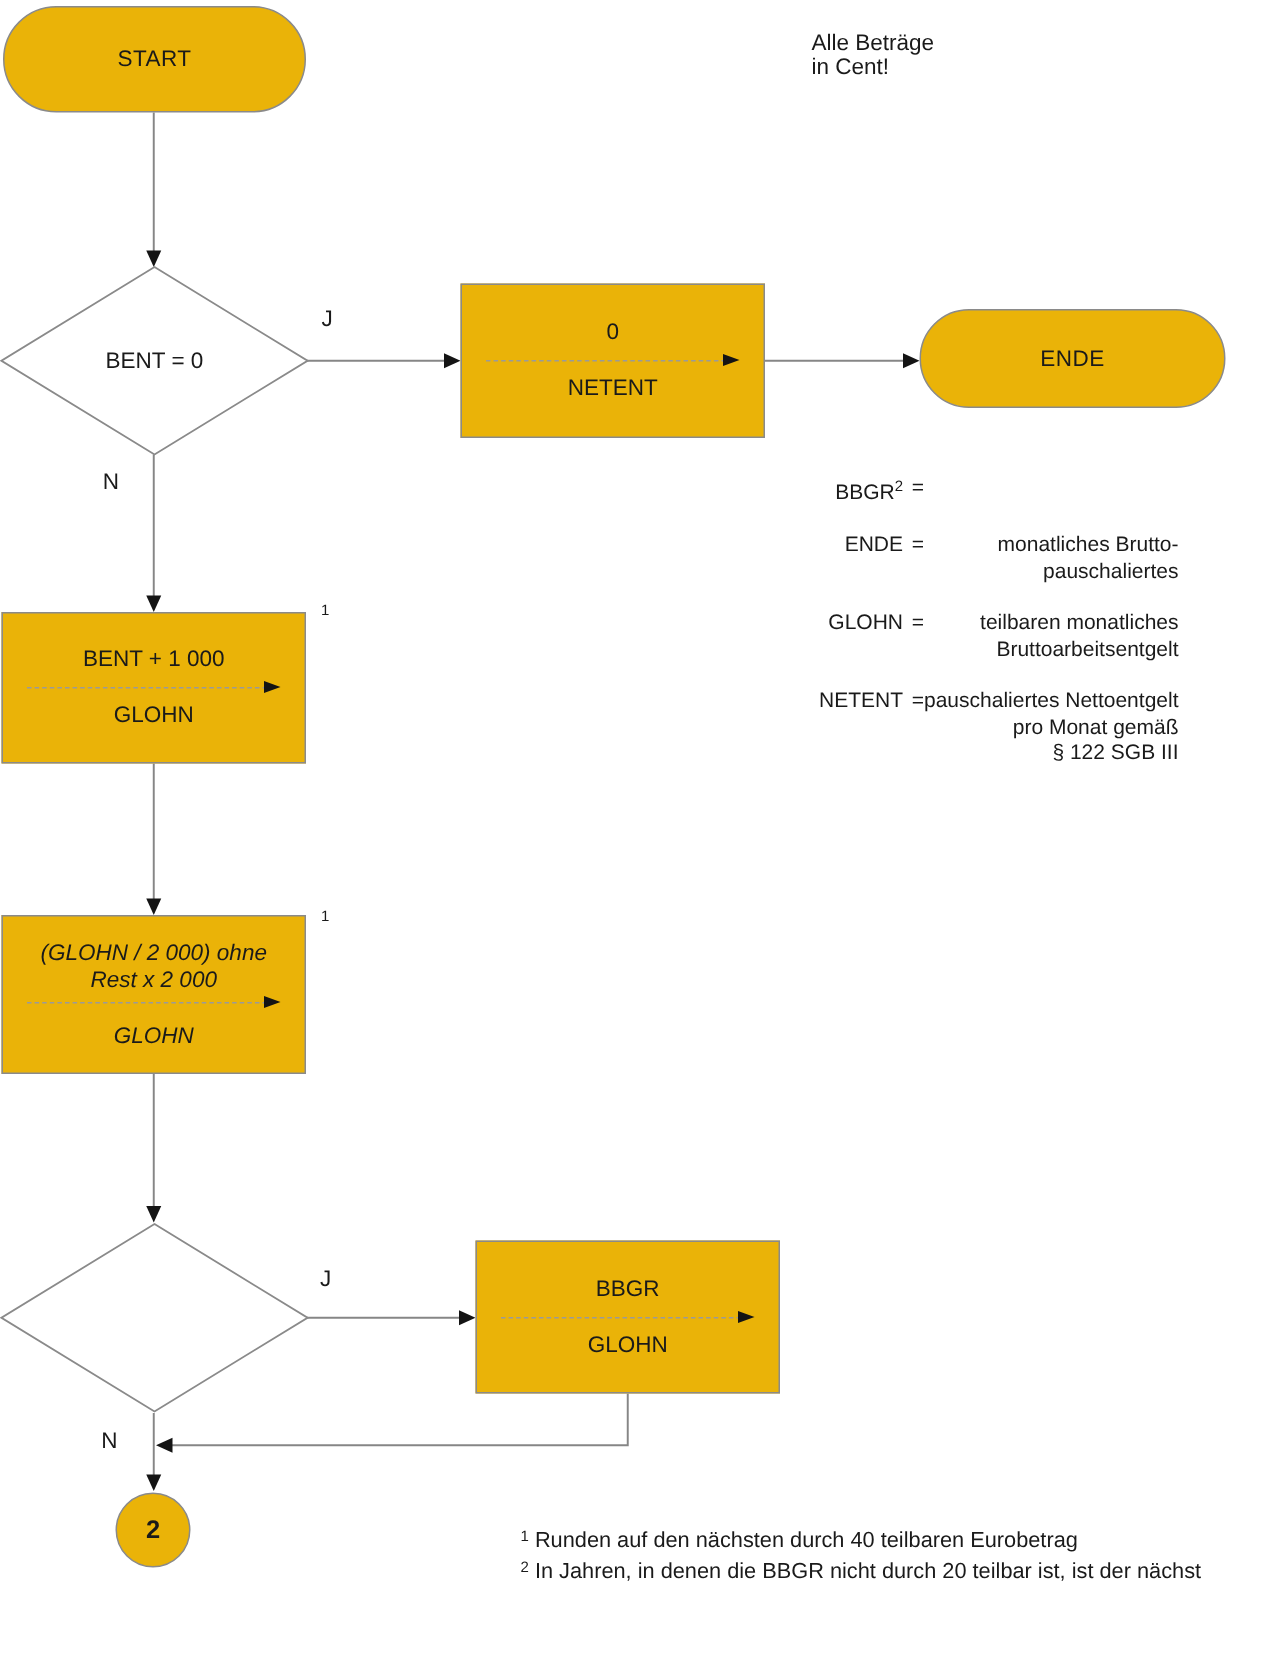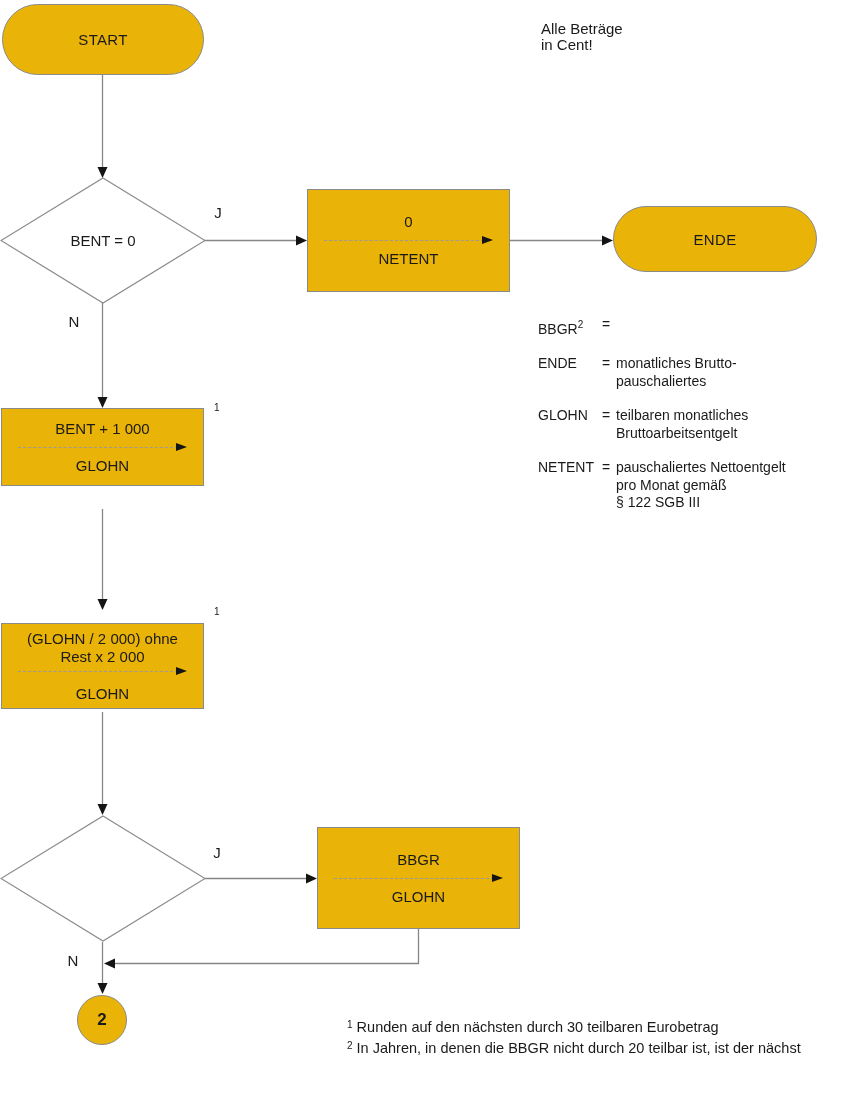--- a/index.html
+++ b/index.html
@@ -46,21 +46,21 @@
   .note{
     position:absolute;z-index:3;font-weight:normal;font-size:15px;line-height:16px;
     white-space:nowrap;
   }
   .connector-circle{
     border:1.2px solid #8a8a8a;border-radius:50%;
     display:flex;align-items:center;justify-content:center;
     font-size:17px;font-weight:bold;
   }
   .legend{position:absolute;z-index:3;font-size:14px;line-height:17.5px;}
-  .legend-entry{display:grid;grid-template-columns:64px 14px auto;margin-bottom:17px;}
+  .legend-entry{display:grid;grid-template-columns:64px 14px auto;margin-bottom:17px;text-align:right;}
   .legend-entry:last-child{margin-bottom:0;}
   .legend .term{white-space:nowrap;}
   .legend .term sup{font-size:10px;}
   .legend .def div{white-space:nowrap;}
   .footnotes{position:absolute;z-index:3;font-size:14.5px;line-height:17.5px;}
   .footnotes .fline{white-space:nowrap;}
   .footnotes .fline.cont{padding-left:29px;}
   .fn-sup{font-size:10px;vertical-align:4px;}
 </style>
 </head>
@@ -112,28 +112,28 @@
   <div class="node fbox" style="left:307px;top:189px;width:203px;height:103px;">
     <div class="bline">0</div>
     <div class="dashed-arrow"></div>
     <div class="bline">NETENT</div>
   </div>
 
   <div class="node terminator" style="left:613px;top:206px;width:204px;height:66px;border-radius:33px;">
     <span>ENDE</span>
   </div>
 
-  <div class="node fbox" style="left:1px;top:408px;width:203px;height:78px;">
+  <div class="node fbox" style="left:1px;top:408px;width:203px;height:101px;">
     <div class="bline">BENT + 1 000</div>
     <div class="dashed-arrow"></div>
     <div class="bline">GLOHN</div>
   </div>
   <div class="fn-ref" style="left:214px;top:402px;">1</div>
 
-  <div class="node fbox" style="left:1px;top:623px;width:203px;height:86px;">
+  <div class="node fbox" style="left:1px;top:610px;width:203px;height:106px;font-style:italic;">
     <div class="bline">(GLOHN / 2 000) ohne</div>
     <div class="bline">Rest x 2 000</div>
     <div class="dashed-arrow" style="margin-top:1px;"></div>
     <div class="bline" style="margin-top:4px;">GLOHN</div>
   </div>
   <div class="fn-ref" style="left:214px;top:606px;">1</div>
 
   <svg class="diamond-wrap" style="left:0;top:815px;" width="206" height="127" viewBox="0 0 206 127">
     <polygon points="103,1 205,63.5 103,126 1,63.5" fill="#fff" stroke="#8a8a8a" stroke-width="1.2"></polygon>
   </svg>
@@ -176,17 +176,17 @@
       <div class="eq">=</div>
       <div class="def">
         <div>pauschaliertes Nettoentgelt</div>
         <div>pro Monat gemäß</div>
         <div>§ 122 SGB III</div>
       </div>
     </div>
   </div>
 
   <div class="footnotes" style="left:347px;top:1016px;">
-    <div class="fline"><span class="fn-sup">1</span> <span>Runden auf den nächsten durch 30 teilbaren Eurobetrag</span></div>
+    <div class="fline"><span class="fn-sup">1</span> <span>Runden auf den nächsten durch 40 teilbaren Eurobetrag</span></div>
     <div class="fline"><span class="fn-sup">2</span> <span>In Jahren, in denen die BBGR nicht durch 20 teilbar ist, ist der nächst</span></div>
   </div>
 
 </div>
 
 </body></html>

